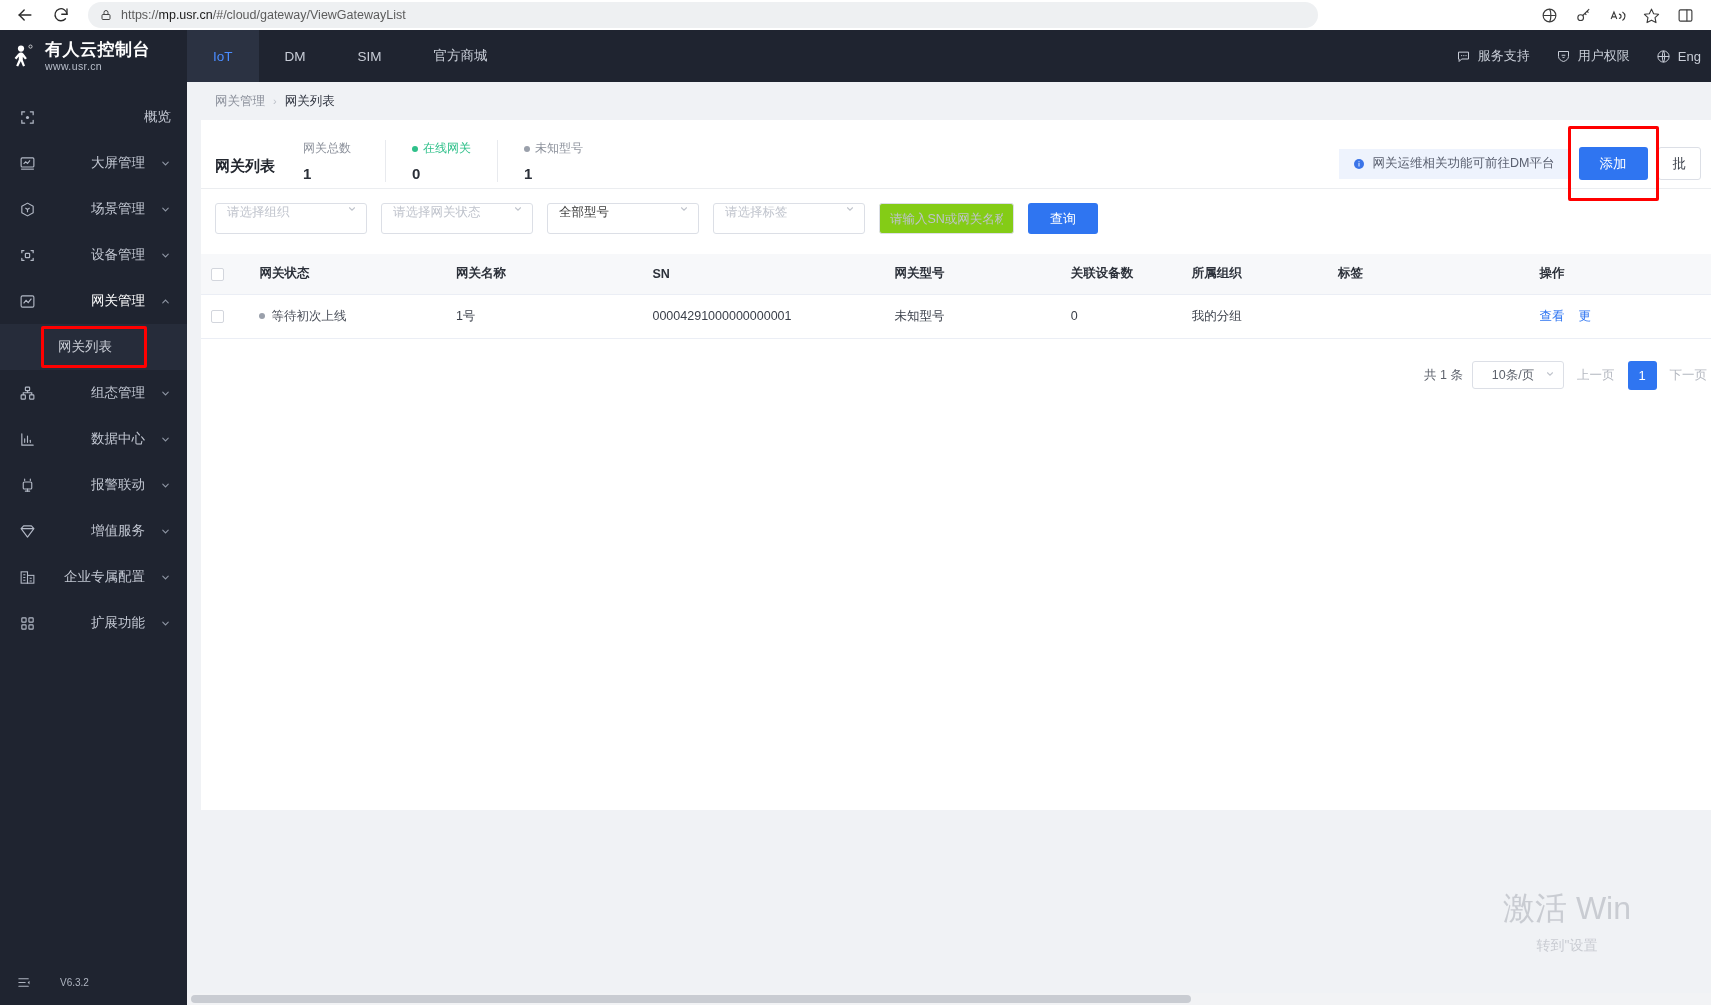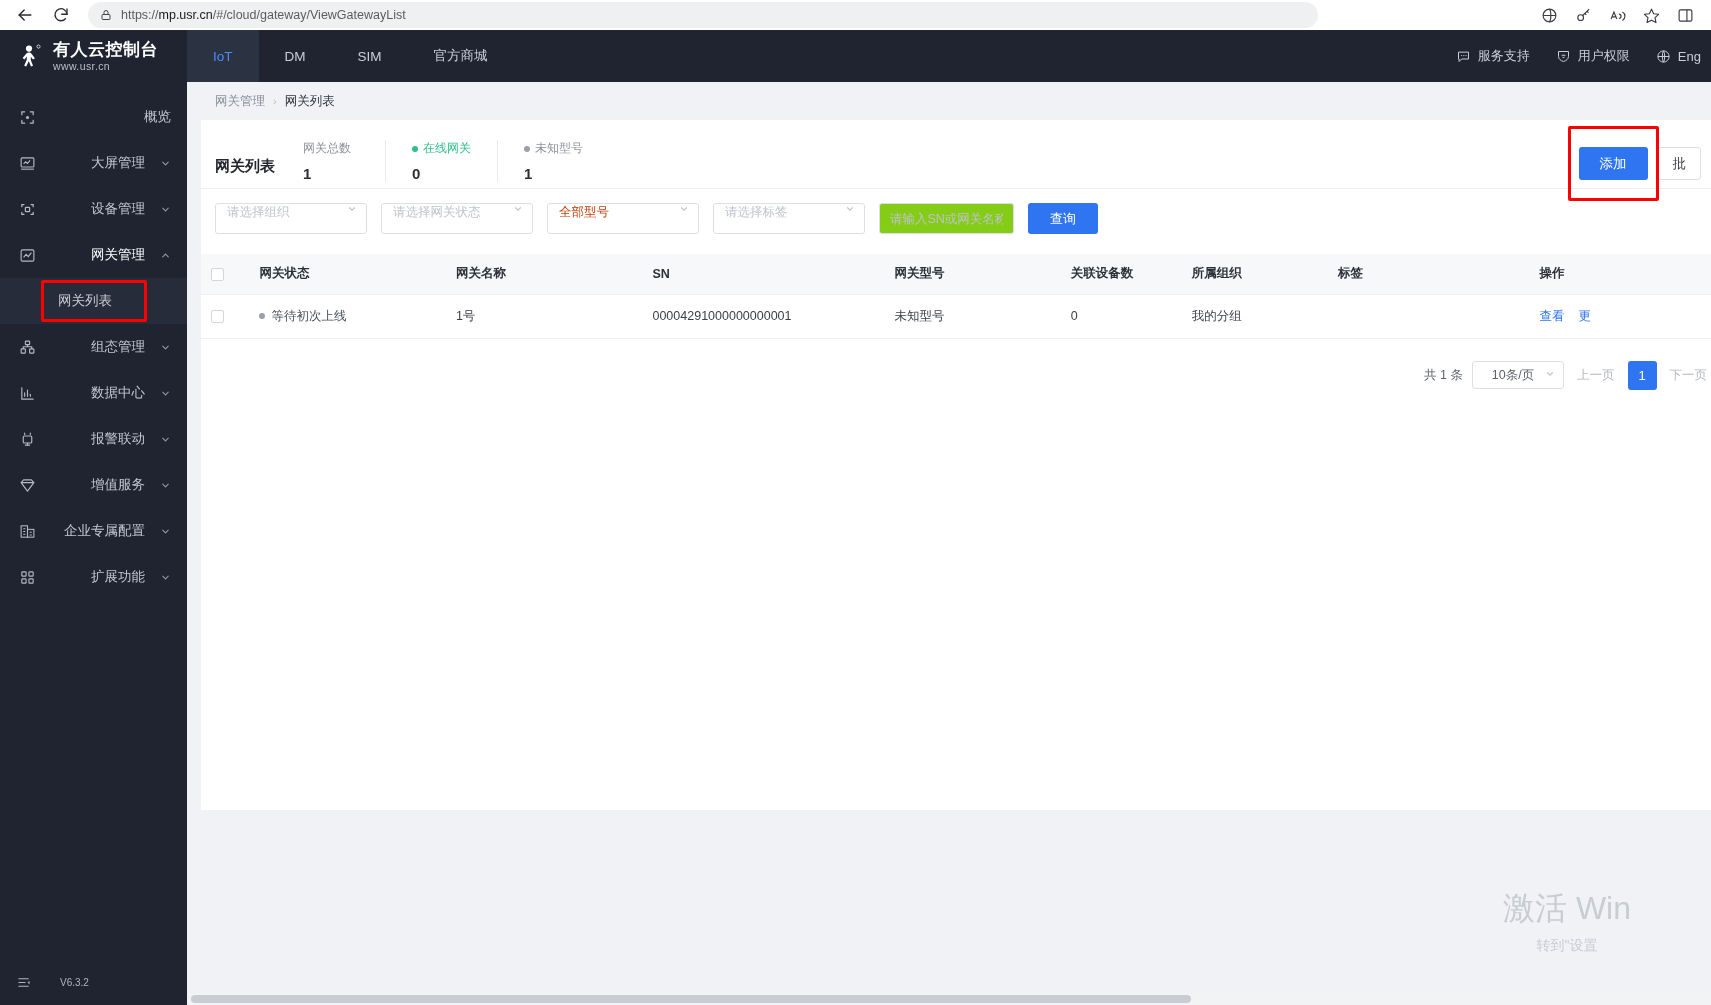--- a/index.html
+++ b/index.html
@@ -30,21 +30,21 @@
   .chrome-right .ci { width: 20px; height: 20px; display: flex; align-items: center; justify-content: center; color: #3b3b3b; cursor: pointer; }
 
   
   .app { display: flex; height: 975px; }
 
   
   .sidebar {
     width: 187px; flex: 0 0 187px; background: #1f2430; color: #c9cdd6;
     display: flex; flex-direction: column; position: relative;
   }
-  .brand { height: 52px; display: flex; align-items: center; padding: 0 18px; gap: 9px; }
+  .brand { height: 52px; display: flex; align-items: center; padding: 0 10px; gap: 9px; }
   .brand-mark { width: 26px; height: 26px; flex: 0 0 26px; display:flex; align-items:center; justify-content:center; }
   .brand-text { line-height: 1; }
   .brand-title { font-size: 17px; font-weight: 700; color: #ffffff; letter-spacing: .5px; }
   .brand-sub { font-size: 10.5px; color: #b9bfcb; margin-top: 3px; letter-spacing: .4px; }
 
   .menu { margin-top: 12px; flex: 1 1 auto; }
   .menu-item {
     height: 46px; display: flex; align-items: center; padding: 0 16px 0 18px;
     gap: 14px; cursor: pointer; font-size: 13.5px; color: #c2c7d2; position: relative; text-align: right;
   }
@@ -125,21 +125,21 @@
   .add-hl { position: absolute; left: -11px; top: -21px; right: -11px; bottom: -21px; border: 3px solid #ff0000; border-radius: 2px; pointer-events: none; }
 
   .filters { display: flex; align-items: center; gap: 14px; padding: 14px 0 0 14px; border-top: 1px solid #ebedf0; margin-top: 2px; }
   .sel {
     width: 152px; height: 31px; border: 1px solid #dcdfe6; border-radius: 3px; background: #fff;
     display: flex; align-items: flex-start; padding: 0 9px 0 11px; font-size: 12.5px; color: #bfc3cc;
     cursor: pointer;
   }
   .sel .sel-val { flex: 1 1 auto; white-space: nowrap; overflow: hidden; }
   .sel .sel-chev { color: #c0c4cc; font-size: 10px; margin-left: 6px; }
-  .sel.has-value .sel-val { color: #c2410c; }
+  .sel.has-value .sel-val { color: #404040; }
   .inp {
     width: 135px; height: 31px; border: 1px solid #dcdfe6; border-radius: 3px; background: #84cc16;
     padding: 0 10px; font-size: 12.5px; color: #2b3039; font-family: inherit;
   }
   .inp::placeholder { color: #bfc3cc; }
   .btn-query {
     background: #2f75f1; color: #fff; font-size: 13px; height: 31px; padding: 0 22px;
     border: none; border-radius: 3px; cursor: pointer; font-family: inherit;
   }
 
@@ -272,20 +272,34 @@
             </svg>
           </span>
         <span class="mi-label">大屏管理</span>
         <span class="chev">
             <svg width="11" height="11" viewBox="0 0 24 24" fill="none" stroke="currentColor" stroke-width="2.4" stroke-linecap="round">
               <polyline points="6 9 12 15 18 9"></polyline>
             </svg>
           </span>
       </div>
 
+      <div class="menu-item">
+        <span class="mi-ico">
+            <svg width="17" height="17" viewBox="0 0 24 24" fill="none" stroke="currentColor" stroke-width="1.6" stroke-linejoin="round">
+              <polygon points="12 3 20 7.5 20 16.5 12 21 4 16.5 4 7.5"></polygon>
+              <path d="M12 12v4M12 12l3-2M12 12l-3-2"></path>
+            </svg>
+          </span>
+        <span class="mi-label">场景管理</span>
+        <span class="chev">
+            <svg width="11" height="11" viewBox="0 0 24 24" fill="none" stroke="currentColor" stroke-width="2.4" stroke-linecap="round">
+              <polyline points="6 9 12 15 18 9"></polyline>
+            </svg>
+          </span>
+      </div>
 
       <div class="menu-item">
         <span class="mi-ico">
             <svg width="17" height="17" viewBox="0 0 24 24" fill="none" stroke="currentColor" stroke-width="1.7" stroke-linecap="round">
               <path d="M4 8V5h3M20 8V5h-3M4 16v3h3M20 16v3h-3"></path>
               <rect x="9" y="9" width="6" height="6" rx="1"></rect>
             </svg>
           </span>
         <span class="mi-label">设备管理</span>
         <span class="chev">
@@ -499,20 +513,30 @@
             <div class="stat">
               <div class="stat-label">
                 <span class="dot" style="background:#9aa0ab;"></span>
                 <span>未知型号</span>
               </div>
               <div class="stat-value">1</div>
             </div>
           </div>
 
           <div class="head-right">
+            <div class="dm-tip">
+              <span class="info-ico">
+                  <svg width="12" height="12" viewBox="0 0 24 24" fill="#3b74e8">
+                    <circle cx="12" cy="12" r="10"></circle>
+                    <rect x="11" y="10" width="2" height="7" fill="#eef3fd"></rect>
+                    <rect x="11" y="6.5" width="2" height="2" fill="#eef3fd"></rect>
+                  </svg>
+                </span>
+              <span>网关运维相关功能可前往DM平台</span>
+            </div>
             <span class="add-wrap">
               <button class="btn-primary">添加</button>
               <span class="add-hl"></span>
             </span>
             <button class="btn-ghost">批</button>
           </div>
         </div>
 
         <div class="filters">
           <div class="sel">

